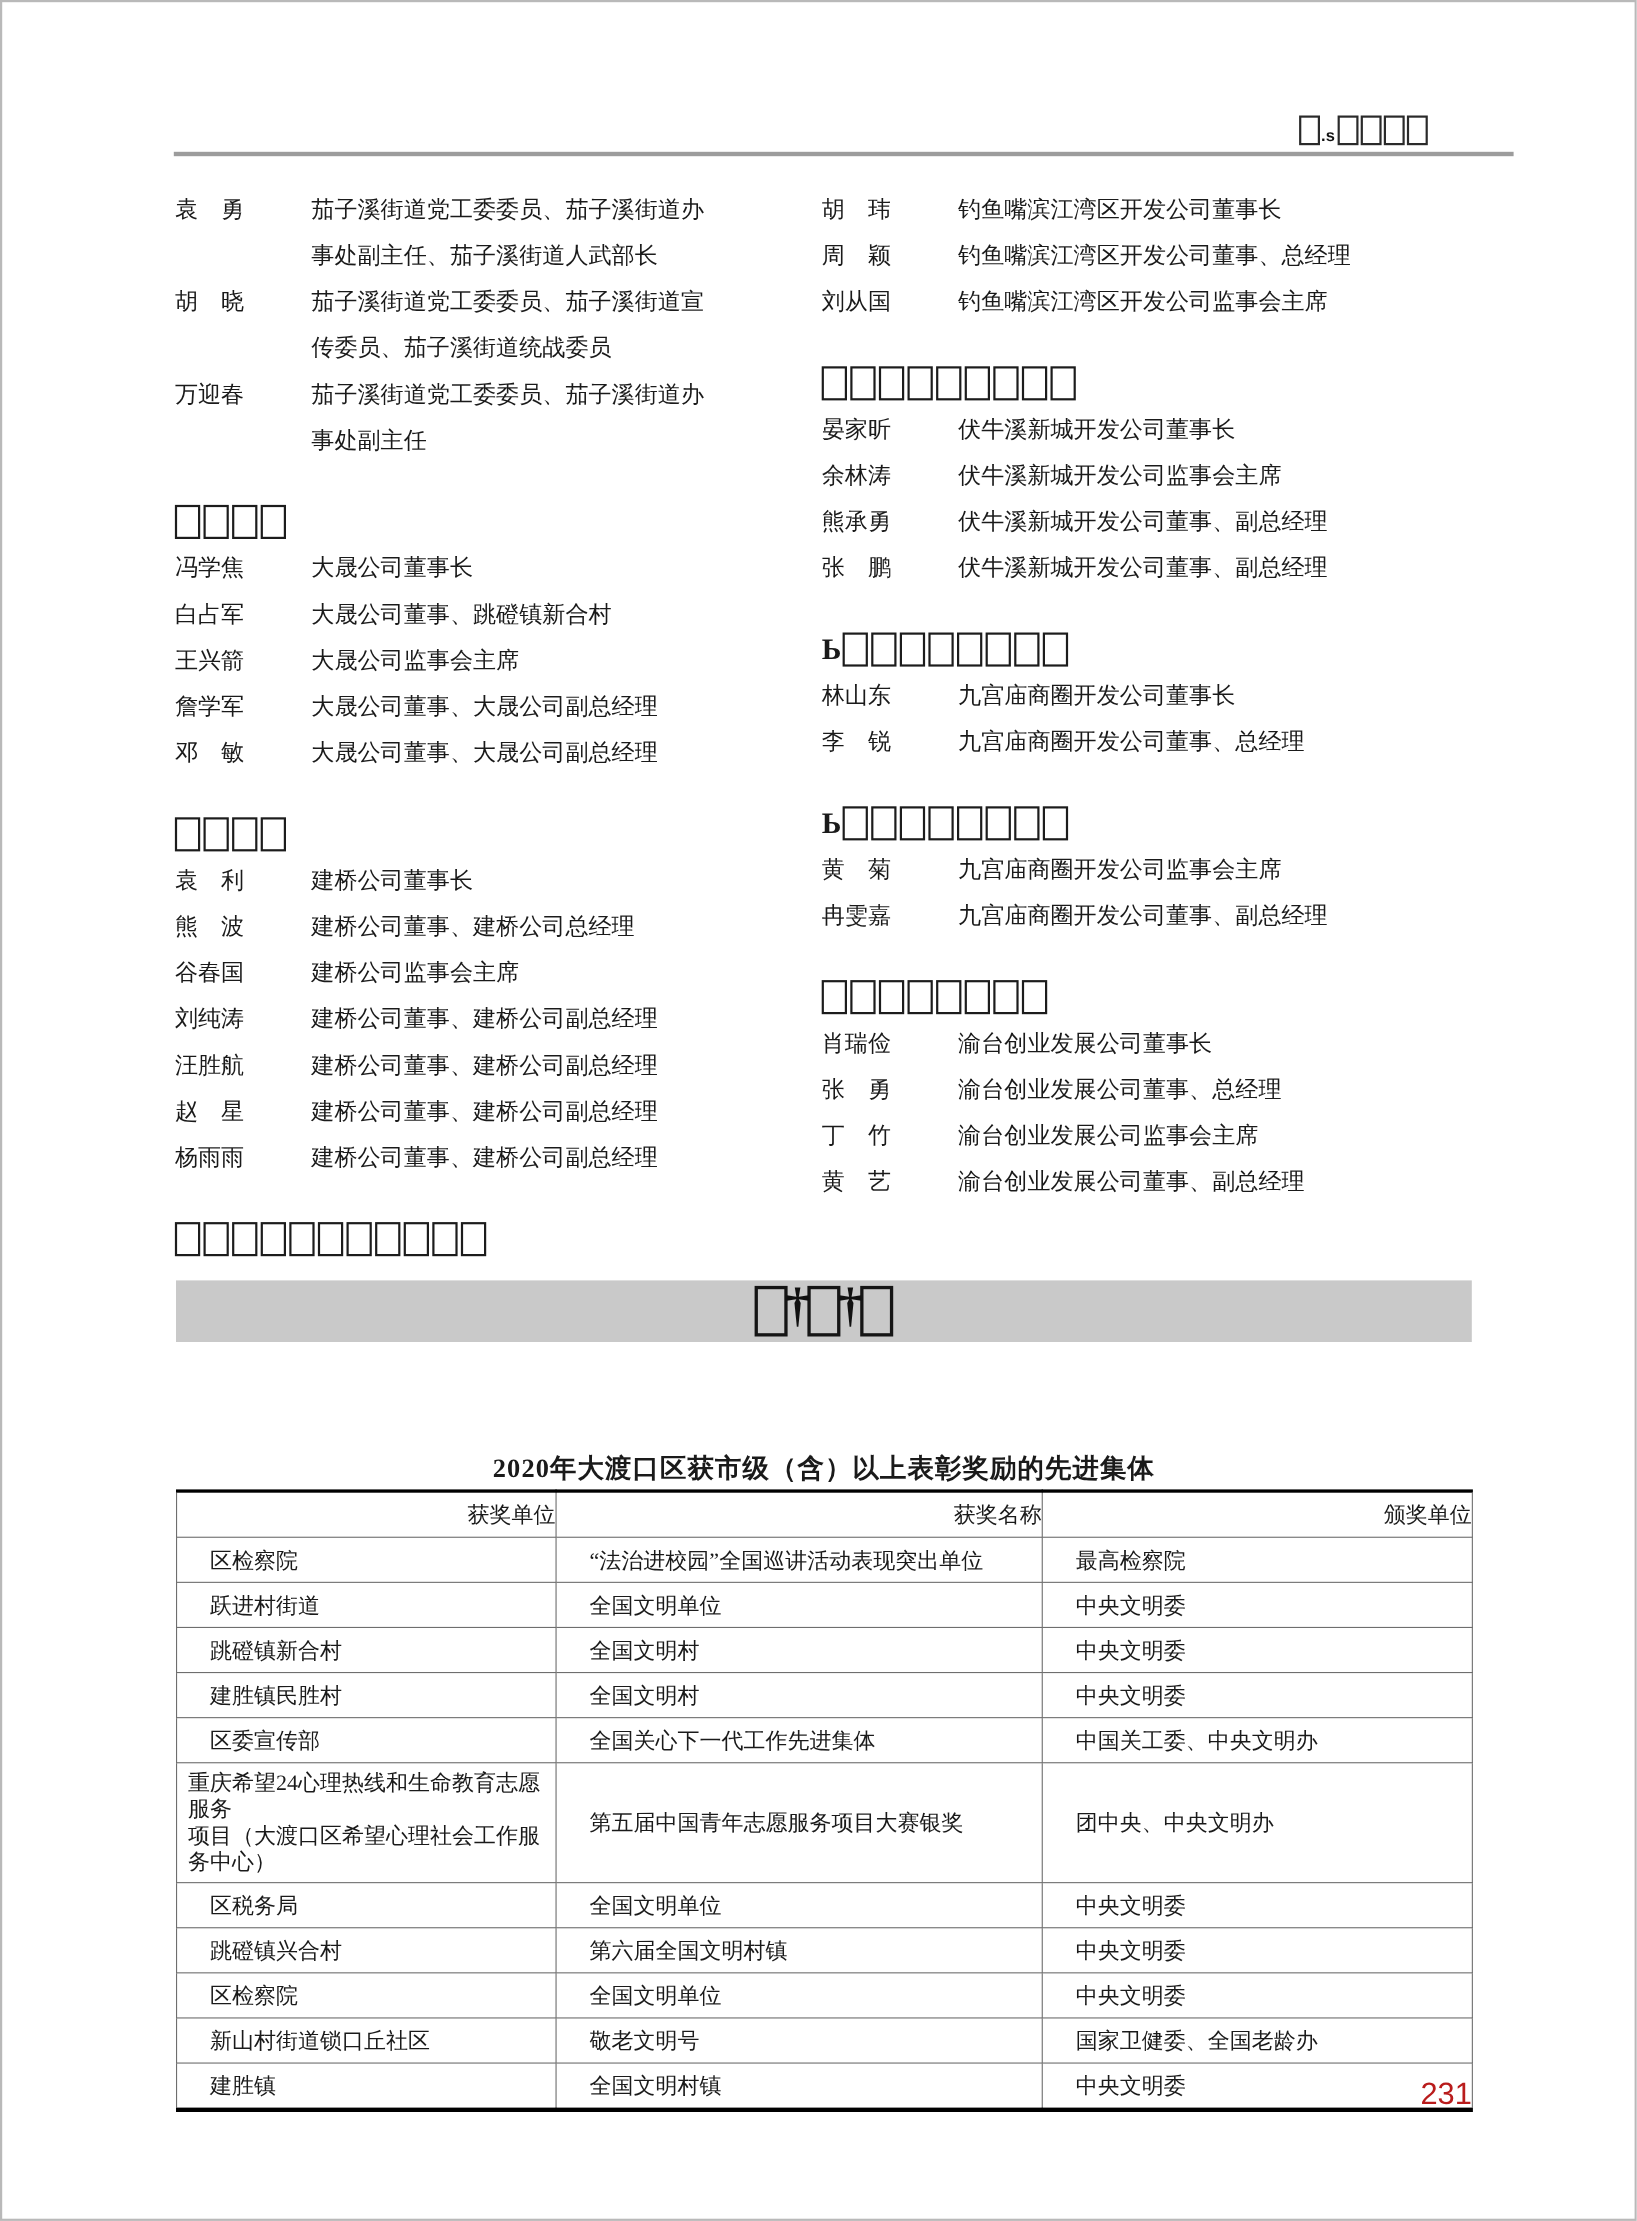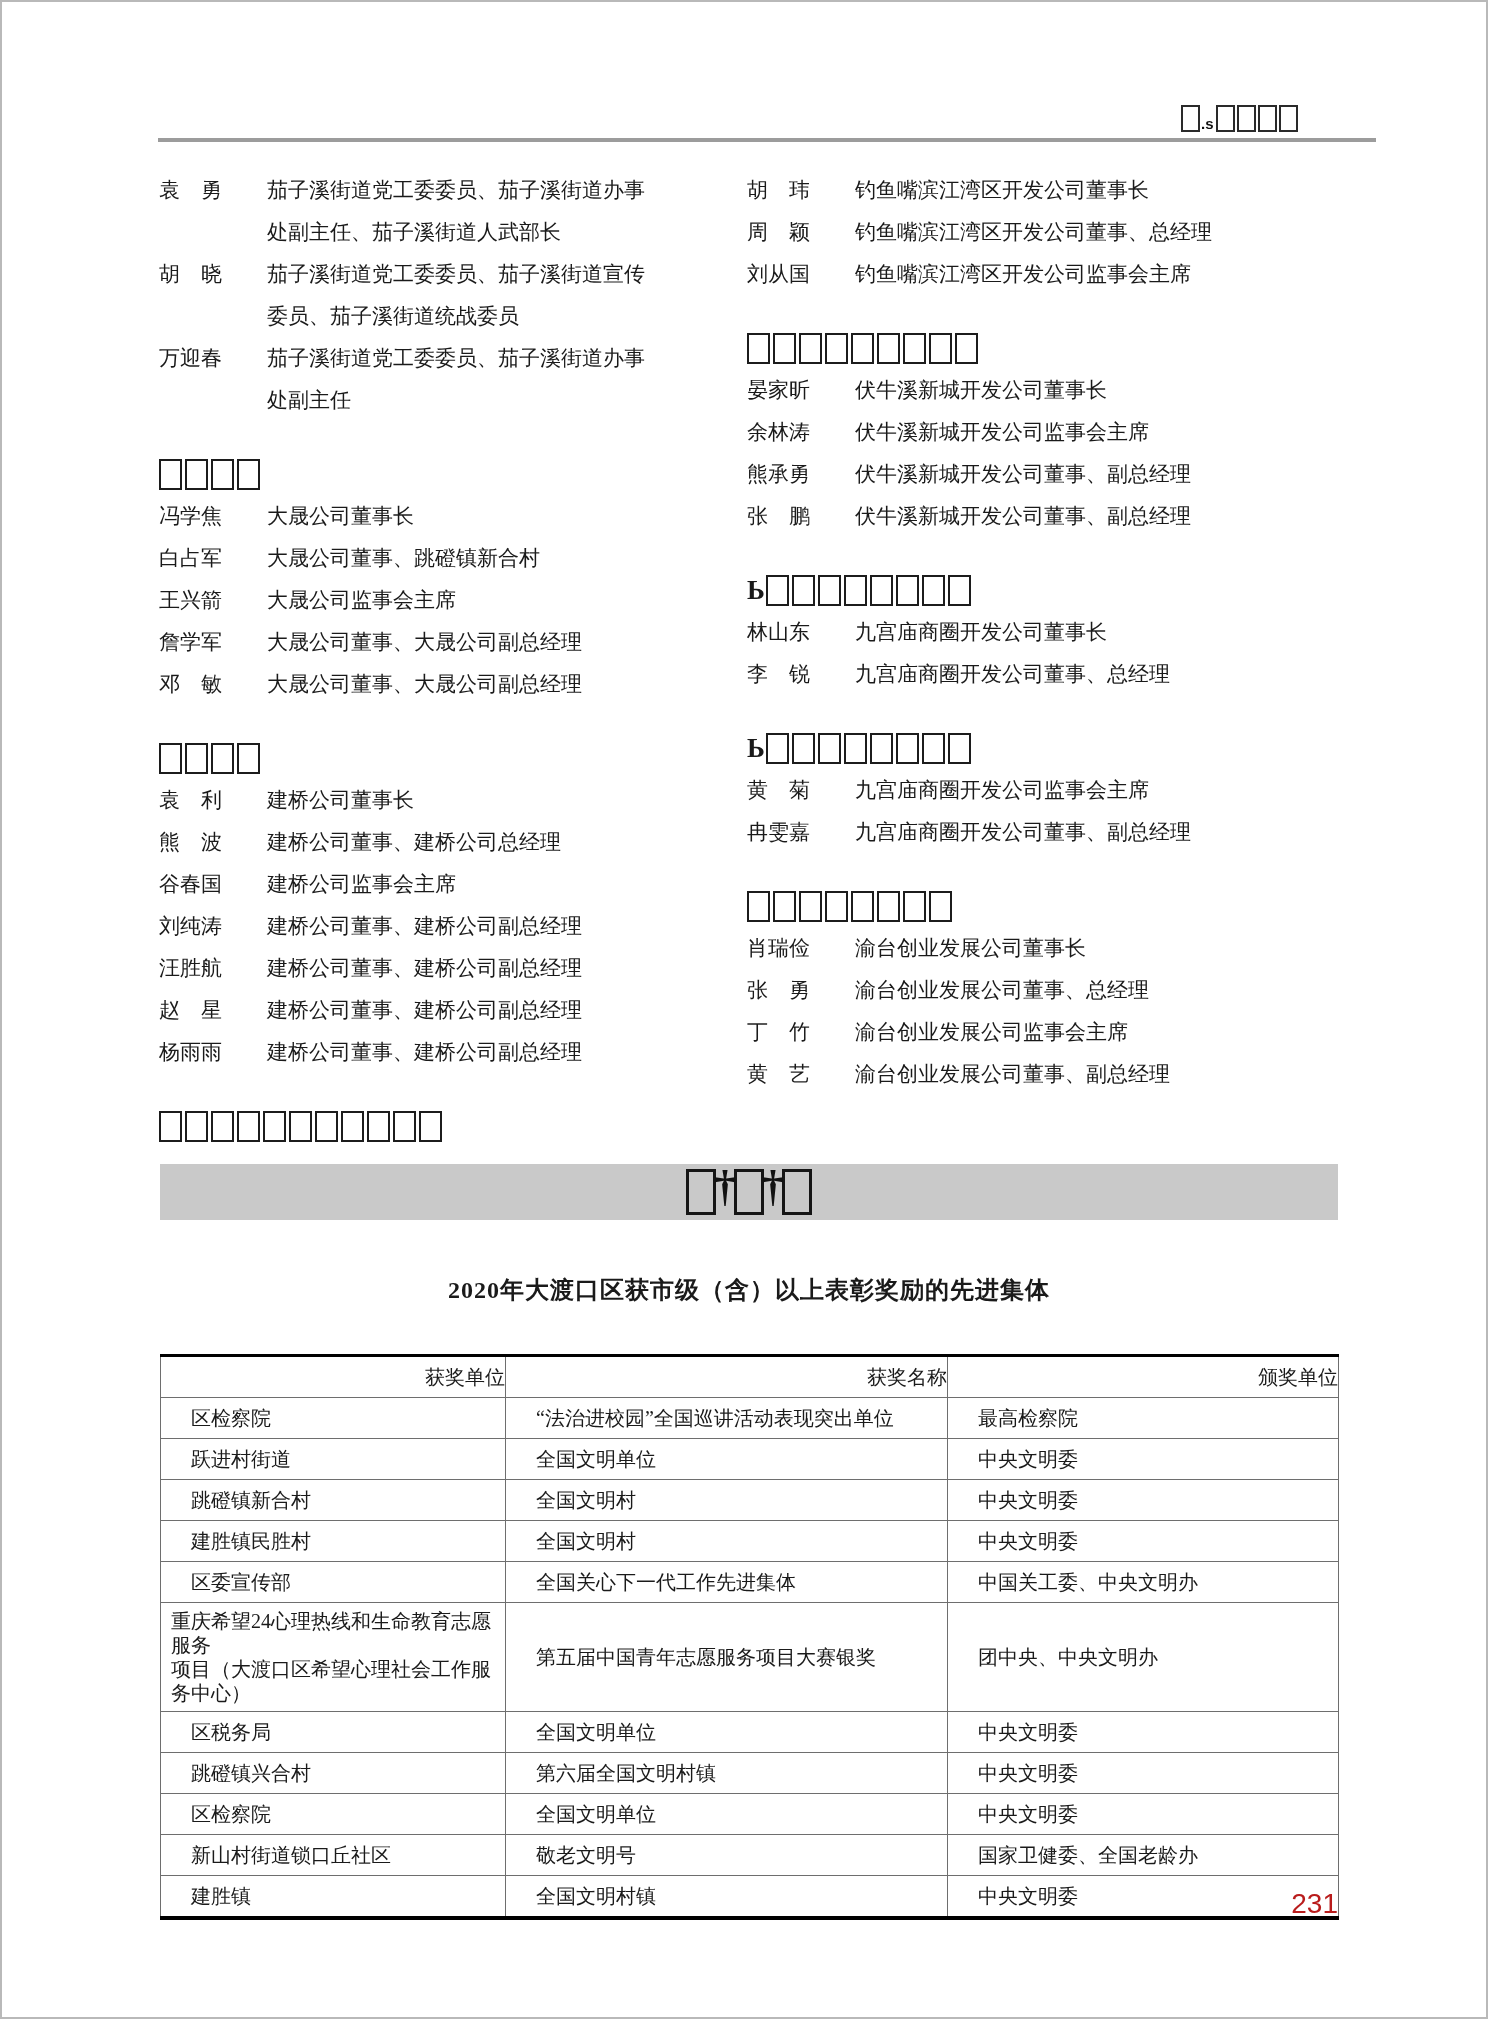--- a/index.html
+++ b/index.html
@@ -11,35 +11,35 @@
   
   .masthead{position:absolute;top:101px;left:1178px;height:30px;display:flex;align-items:center;}
   .masthead .tofu{display:inline-block;width:15px;height:23px;border:2px solid #2a2a2a;margin:0 1px;}
   .masthead .sub{font:bold 15px "Liberation Sans",sans-serif;margin:10px 1px 0 0;color:#111;}
   .rule{position:absolute;left:156px;top:136px;width:1218px;height:4px;background:#9c9c9c;}
 
   
   .col{position:absolute;top:167px;font-size:21px;line-height:42px;}
   #left-col{left:157px;width:498px;}
   #right-col{left:745px;width:591px;}
-  .entry{display:flex;}
+  .entry{display:flex;gap:16px;}
   .entry .nm{width:108px;flex:none;}
   .entry .rl{flex:1;overflow-wrap:break-word;}
   .section-header{margin-top:32px;height:42px;display:flex;align-items:center;}
   .section-header .tofu{display:inline-block;width:19px;height:27px;border:2px solid #1c1c1c;margin-right:3px;}
   .section-header .pfx{font-weight:bold;font-size:27px;margin:0 1px 0 0;line-height:27px;}
 
   
   .band{position:absolute;left:158px;top:1162px;width:1178px;height:56px;background:#c9c9c9;
         display:flex;align-items:center;justify-content:center;}
   .band .tofu{display:inline-block;width:24px;height:40px;border:3px solid #151515;margin:0 2px;background:transparent;}
   .band .dag{font-size:44px;font-weight:bold;line-height:1;margin:0 -4px;position:relative;top:-5px;color:#111;}
 
   
-  .tbl-title{position:absolute;left:158px;top:1272px;width:1178px;text-align:center;
+  .tbl-title{position:absolute;left:158px;top:1317px;width:1178px;text-align:center;
              font-size:24px;font-weight:bold;letter-spacing:1px;}
   table.awards{position:absolute;left:158px;top:1352px;width:1178px;border-collapse:collapse;
                table-layout:fixed;font-size:20px;border-top:3px solid #000;border-bottom:4px solid #000;}
   table.awards th, table.awards td{border:1px solid #6e6e6e;font-weight:normal;}
   table.awards th{height:40px;text-align:right;padding:0;}
   table.awards td{height:40px;padding:0 30px;text-align:left;}
   table.awards td.multiline{font-size:20px;line-height:24px;padding:6px 10px;white-space:pre-line;}
 
   .pageno{position:absolute;top:1886px;left:1036px;width:300px;text-align:right;
           font:28px "Liberation Sans",sans-serif;color:#b91c1c;}

